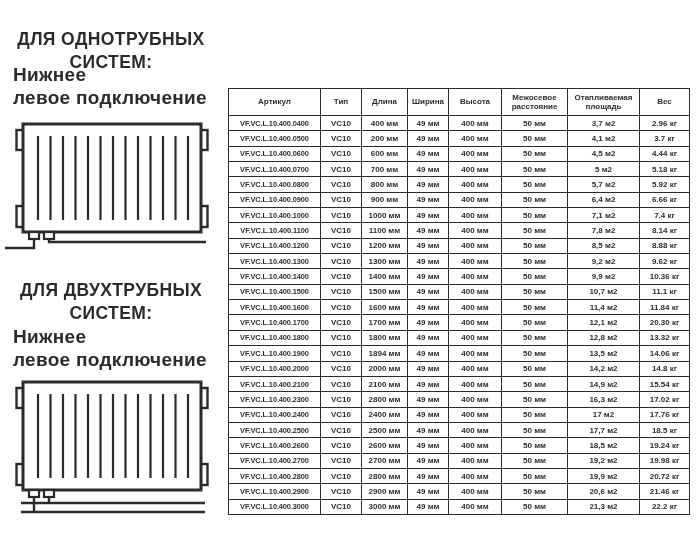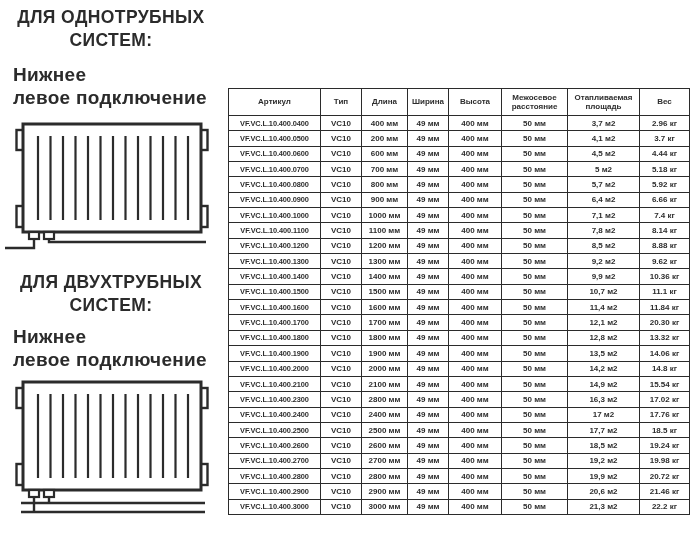--- a/index.html
+++ b/index.html
@@ -33,24 +33,24 @@
     left: 13px;
     width: 212px;
     text-align: left;
     font-size: 19px;
     font-weight: bold;
     letter-spacing: 0.3px;
     line-height: 22.5px;
     color: #2b2b2b;
   }
   .diagram-svg { position: absolute; left: 2px; }
-  #heading-1 { top: 6px; }
+  #heading-1 { top: 28px; }
   #connection-1 { top: 64px; }
   #diagram-1 { top: 112px; }
-  #heading-2 { top: 271px; }
+  #heading-2 { top: 279px; }
   #connection-2 { top: 326px; }
   #diagram-2 { top: 372px; }
 
   
   table.spec-table {
     position: absolute;
     left: 228px;
     top: 88px;
     width: 461px;
     height: 427px;
@@ -355,21 +355,21 @@
           <td class="cell-length">1800 мм</td>
           <td class="cell-width">49 мм</td>
           <td class="cell-height">400 мм</td>
           <td class="cell-axial-distance">50 мм</td>
           <td class="cell-heated-area">12,8 м2</td>
           <td class="cell-weight">13.32 кг</td>
         </tr>
         <tr>
           <td class="cell-article">VF.VC.L.10.400.1900</td>
           <td class="cell-type">VC10</td>
-          <td class="cell-length">1900 мм</td>
+          <td class="cell-length">1894 мм</td>
           <td class="cell-width">49 мм</td>
           <td class="cell-height">400 мм</td>
           <td class="cell-axial-distance">50 мм</td>
           <td class="cell-heated-area">13,5 м2</td>
           <td class="cell-weight">14.06 кг</td>
         </tr>
         <tr>
           <td class="cell-article">VF.VC.L.10.400.2000</td>
           <td class="cell-type">VC10</td>
           <td class="cell-length">2000 мм</td>

